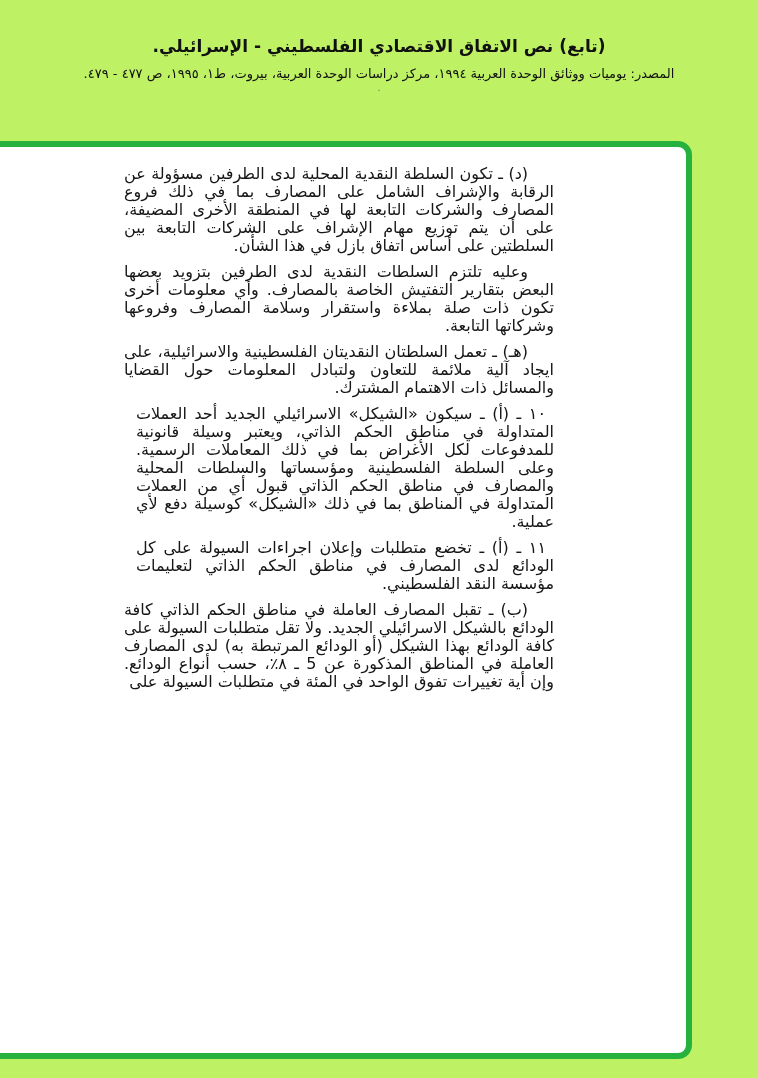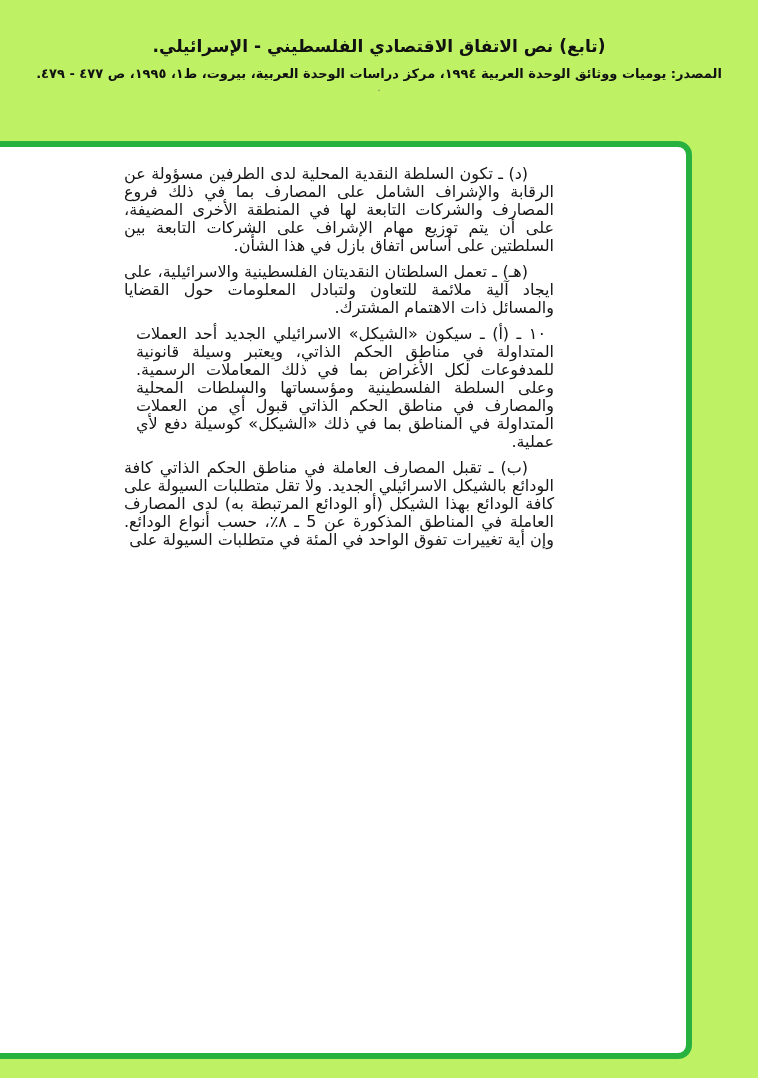--- a/index.html
+++ b/index.html
@@ -26,21 +26,21 @@
     color: #111111;
   }
   .doc-title {
     font-size: 17px;
     font-weight: bold;
     margin: 0;
     letter-spacing: 0;
   }
   .source-line {
     font-size: 13px;
-    font-weight: bold;
+    font-weight: normal;
     margin-top: 10px;
   }
   .separator-dot {
     font-size: 11px;
     color: #777777;
     margin-top: 3px;
     line-height: 8px;
   }
   .greenbox {
     position: absolute;
@@ -78,19 +78,21 @@
 
   <div class="header">
     <h1 class="doc-title">(تابع) نص الاتفاق الاقتصادي الفلسطيني - الإسرائيلي.</h1>
     <div class="source-line">المصدر: يوميات ووثائق الوحدة العربية ١٩٩٤، مركز دراسات الوحدة العربية، بيروت، ط١، ١٩٩٥، ص ٤٧٧ - ٤٧٩.</div>
     <div class="separator-dot">.</div>
   </div>
 
   <div class="greenbox" style="border-color: rgb(39, 178, 64);">
     <div class="textcol">
       <p>(د) ـ تكون السلطة النقدية المحلية لدى الطرفين مسؤولة عن الرقابة والإشراف الشامل على المصارف بما في ذلك فروع المصارف والشركات التابعة لها في المنطقة الأخرى المضيفة، على أن يتم توزيع مهام الإشراف على الشركات التابعة بين السلطتين على أساس اتفاق بازل في هذا الشأن.</p>
+      <p>وعليه تلتزم السلطات النقدية لدى الطرفين بتزويد بعضها البعض بتقارير التفتيش الخاصة بالمصارف. وأي معلومات أخرى تكون ذات صلة بملاءة واستقرار وسلامة المصارف وفروعها وشركاتها التابعة.</p>
       <p>(هـ) ـ تعمل السلطتان النقديتان الفلسطينية والاسرائيلية، على ايجاد آلية ملائمة للتعاون ولتبادل المعلومات حول القضايا والمسائل ذات الاهتمام المشترك.</p>
       <p class="num">١٠ ـ (أ) ـ سيكون «الشيكل» الاسرائيلي الجديد أحد العملات المتداولة في مناطق الحكم الذاتي، ويعتبر وسيلة قانونية للمدفوعات لكل الأغراض بما في ذلك المعاملات الرسمية. وعلى السلطة الفلسطينية ومؤسساتها والسلطات المحلية والمصارف في مناطق الحكم الذاتي قبول أي من العملات المتداولة في المناطق بما في ذلك «الشيكل» كوسيلة دفع لأي عملية.</p>
+      <p class="num">١١ ـ (أ) ـ تخضع متطلبات وإعلان اجراءات السيولة على كل الودائع لدى المصارف في مناطق الحكم الذاتي لتعليمات مؤسسة النقد الفلسطيني.</p>
       <p>(ب) ـ تقبل المصارف العاملة في مناطق الحكم الذاتي كافة الودائع بالشيكل الاسرائيلي الجديد. ولا تقل متطلبات السيولة على كافة الودائع بهذا الشيكل (أو الودائع المرتبطة به) لدى المصارف العاملة في المناطق المذكورة عن 5 ـ ٨٪، حسب أنواع الودائع. وإن أية تغييرات تفوق الواحد في المئة في متطلبات السيولة على</p>
     </div>
   </div>
 
 </div>
 
 </body></html>

